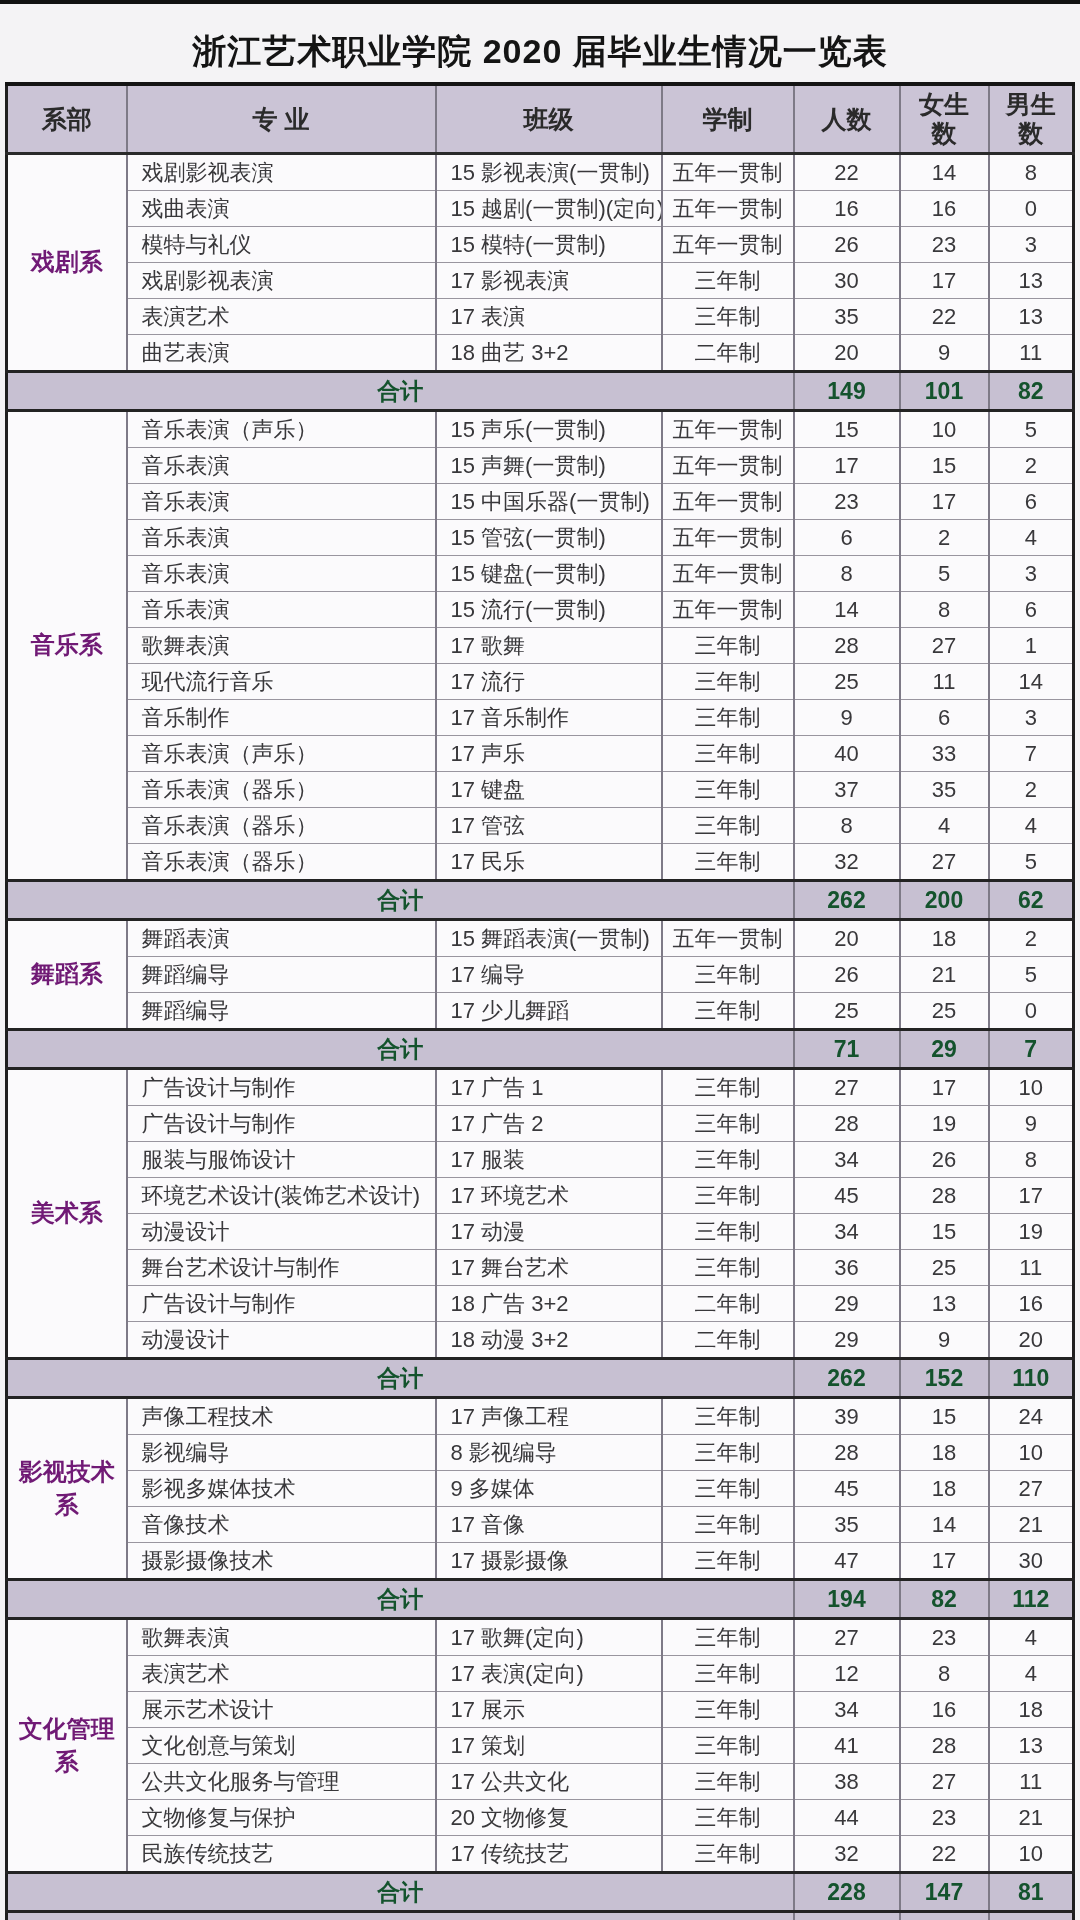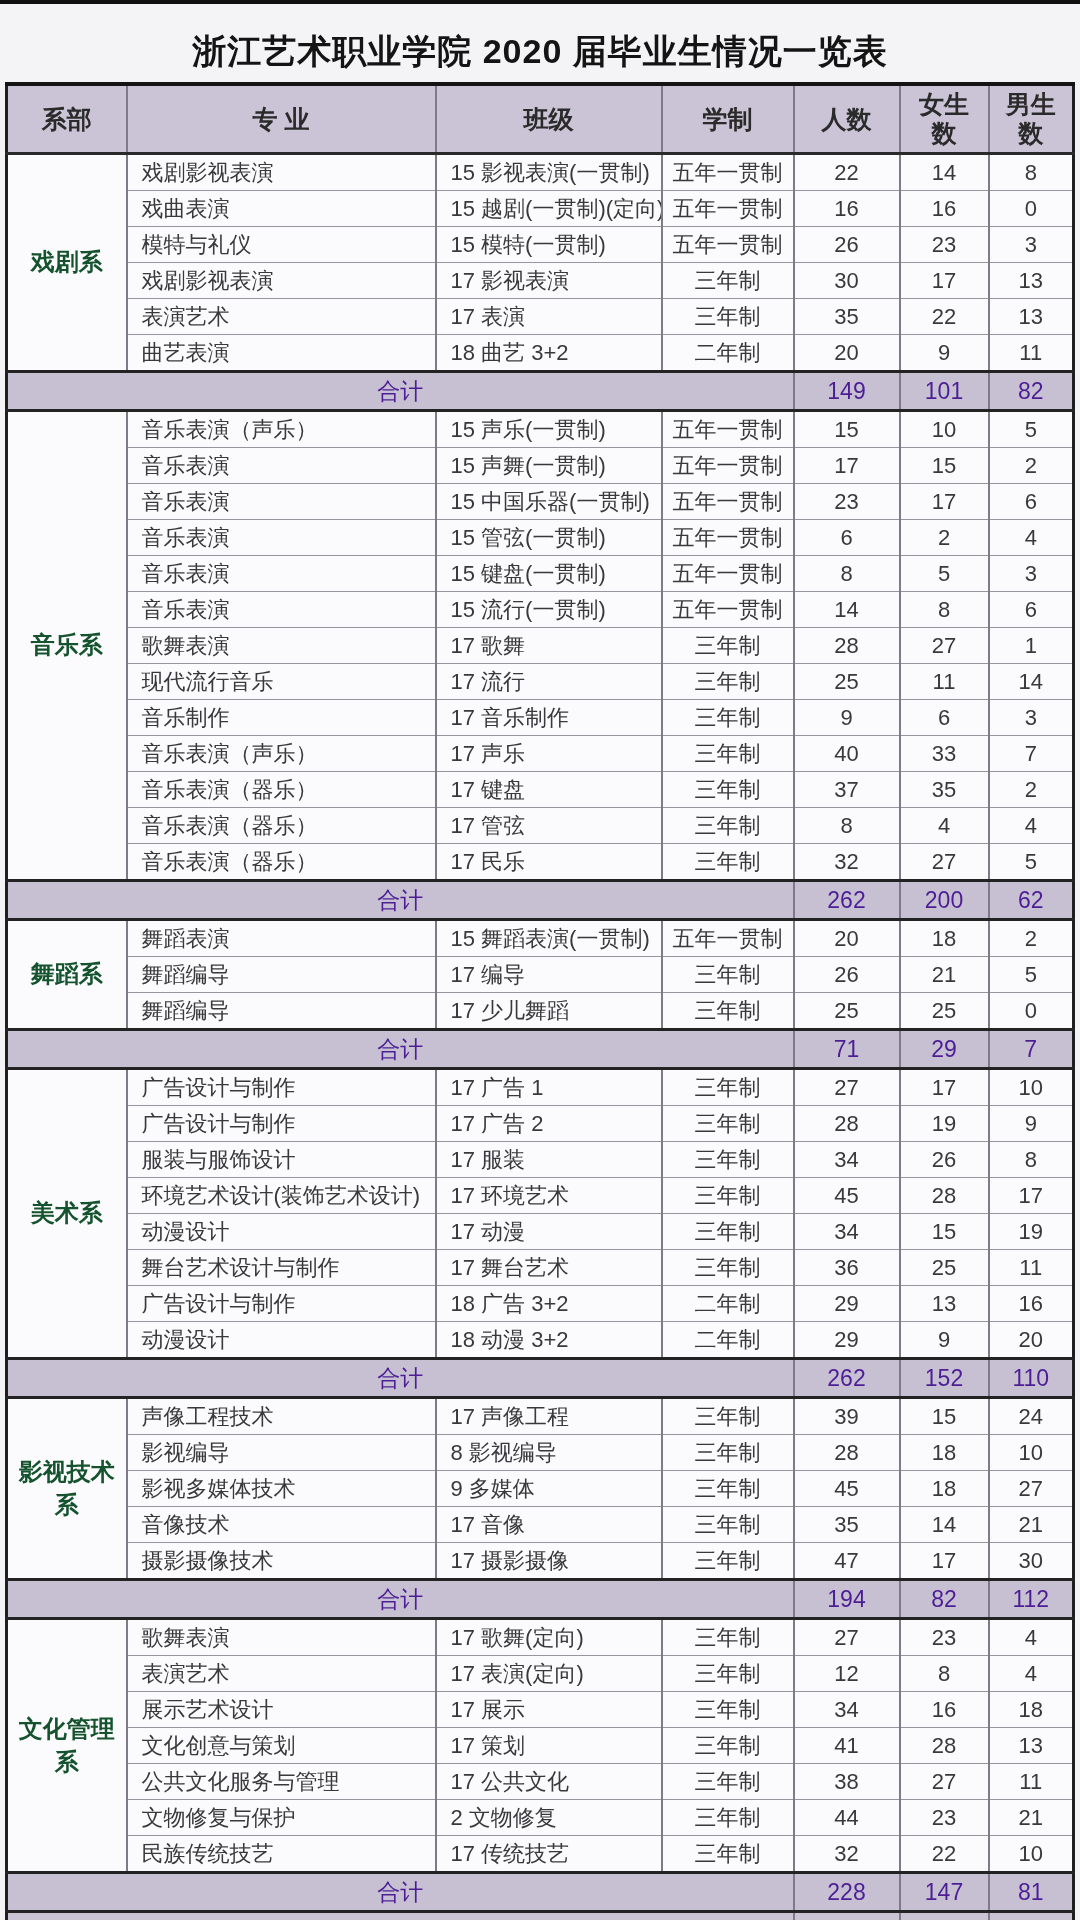--- a/index.html
+++ b/index.html
@@ -57,31 +57,31 @@
   }
   thead th .hlabel{display:inline-block;line-height:1.15;}
   thead th .two-line{width:2.2em;word-break:break-all;white-space:normal;}
   td{height:35px;font-size:22px;}
   td.c{text-align:center;}
   td.l{text-align:left;padding-left:14px;}
   td.dept-cell{
     text-align:center;
     font-size:24px;
     font-weight:600;
-    color:#14532d;
+    color:#701a75;
     white-space:normal;
     line-height:1.35;
     padding:0 8px;
   }
   tr.subtotal-row td{
     background:var(--subtotal-bg);
     height:36px;
     font-size:23px;
-    font-weight:normal;
-    color:#4c1d95;
+    font-weight:bold;
+    color:#14532d;
     border-top:3px solid #232323;
     border-bottom:3px solid #232323;
   }
   tr.grand-row td{
     background:var(--total-bg);
     height:46px;
     font-size:24px;
     font-weight:bold;
     color:#1d1d1d;
     border-top:3px solid #232323;
@@ -467,21 +467,21 @@
       <tr>
         <td class="l">公共文化服务与管理</td>
         <td class="l">17 公共文化</td>
         <td class="c">三年制</td>
         <td class="c">38</td>
         <td class="c">27</td>
         <td class="c">11</td>
       </tr>
       <tr>
         <td class="l">文物修复与保护</td>
-        <td class="l">2 文物修复</td>
+        <td class="l">20 文物修复</td>
         <td class="c">三年制</td>
         <td class="c">44</td>
         <td class="c">23</td>
         <td class="c">21</td>
       </tr>
       <tr>
         <td class="l">民族传统技艺</td>
         <td class="l">17 传统技艺</td>
         <td class="c">三年制</td>
         <td class="c">32</td>

